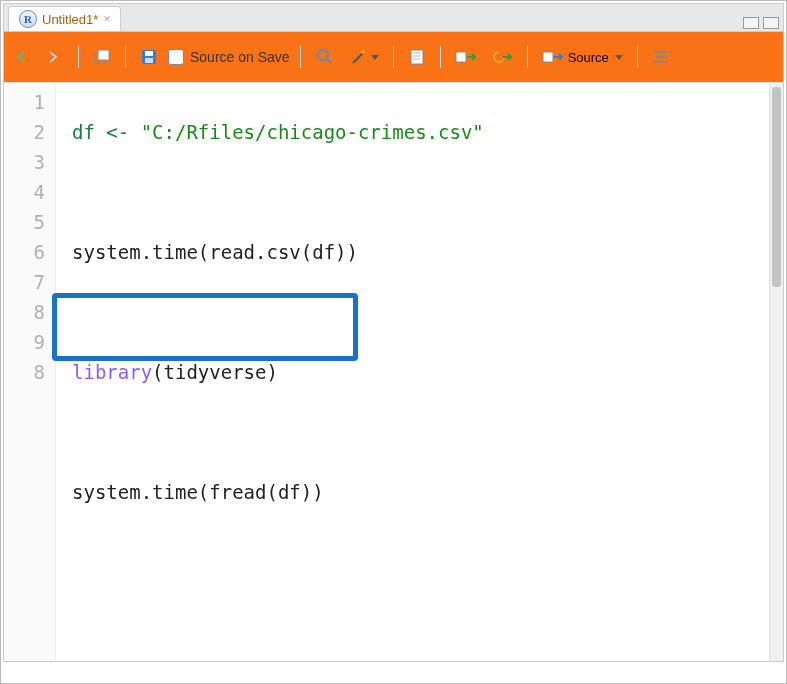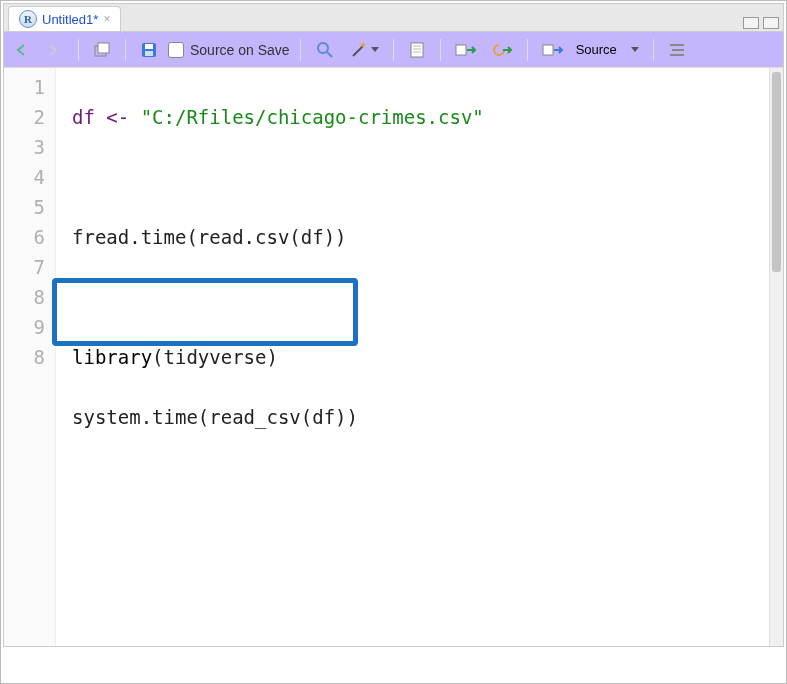--- a/index.html
+++ b/index.html
@@ -36,36 +36,36 @@
     align-items: center;
     gap: 5px;
     padding: 3px 10px;
     border: 1px solid #ccc;
     border-bottom: none;
     background: #fff;
     border-radius: 4px 4px 0 0;
     margin-right: 2px;
     font-size: 13px;
   }
-  .tab .title { color: #1d4ed8; text-align: right; }
+  .tab .title { color: #a16207; text-align: right; }
   .tab .close { color: #aaa; font-size: 12px; cursor: pointer; }
   .tabstrip-right { margin-left: auto; display: flex; gap: 4px; padding-bottom: 2px; }
   .win-btn {
     width: 16px; height: 12px; border: 1px solid #999; background: #f4f4f4;
   }
 
   
   .toolbar {
     display: flex;
     align-items: center;
     gap: 6px;
     padding: 4px 6px;
     border-bottom: 1px solid #ddd;
-    background: #c4b5fd;
-    height: 36px;
+    background: #f97316;
+    height: 51px;
   }
   .sep { width: 1px; height: 22px; background: #ddd; margin: 0 4px; }
   .tb-btn {
     display: inline-flex; align-items: center; justify-content: center;
     min-width: 24px; height: 24px; padding: 2px 4px;
     border-radius: 3px; cursor: pointer;
   }
   .checkbox {
     width: 16px; height: 16px; border: 1px solid #888; border-radius: 3px; background: #fff;
   }
@@ -100,23 +100,23 @@
   .code {
     flex: 1;
     padding: 4px 2px 4px 16px;
     font-family: "Lucida Console", Consolas, monospace;
     font-size: 19px;
     line-height: 30px;
     white-space: pre;
     color: #222;
     position: relative;
   }
-  .kw { color: #000000; }
+  .kw { color: #8b5cf6; }
   .str { color: #188a18; }
-  .op { color: #701a75; }
+  .op { color: #15803d; }
   .scrollbar { position: absolute; right:0; top:0; bottom:0; width:14px; background:#f0f0f0; border-left:1px solid #e0e0e0;}
   .scroll-thumb { position:absolute; left:2px; right:2px; top:4px; height: 200px; background:#c4c4c4; border-radius:3px; }
 
   
   .hl-box {
     position: absolute;
     border: 5px solid #1b72c5;
     border-radius: 4px;
     pointer-events: none;
   }
@@ -203,21 +203,21 @@
           <path d="M12 8 L20 8 M17 5 L20 8 L17 11" stroke="#2a9d4a" stroke-width="2" fill="none"></path>
         </svg>
     </span>
     <span class="tb-btn">
       <svg width="22" height="16">
           <path d="M8 3 A5 5 0 1 0 13 8" stroke="#e8a030" stroke-width="2" fill="none"></path>
           <path d="M12 8 L20 8 M17 5 L20 8 L17 11" stroke="#2a9d4a" stroke-width="2" fill="none"></path>
         </svg>
     </span>
     <div class="sep"></div>
-    <span class="tb-btn" style="gap:12px;">
+    <span class="tb-btn" style="gap:4px;">
       <svg width="22" height="16">
           <rect x="1" y="3" width="10" height="10" fill="#fff" stroke="#888"></rect>
           <path d="M12 8 L20 8 M17 5 L20 8 L17 11" stroke="#3a7bd5" stroke-width="2" fill="none"></path>
         </svg>
       <span>Source</span>
       <span class="dropdown-caret"></span>
     </span>
     <div class="sep"></div>
     <span class="tb-btn">
       <svg width="18" height="16">
@@ -237,25 +237,25 @@
       <div>5</div>
       <div>6</div>
       <div>7</div>
       <div>8</div>
       <div>9</div>
       <div>8</div>
     </div>
     <div class="code">
 <div><span class="op">df &lt;- </span><span class="str">"C:/Rfiles/chicago-crimes.csv"</span></div>
 <div> </div>
-<div>fread.time(read.csv(df))</div>
+<div>system.time(read.csv(df))</div>
 <div> </div>
 <div><span class="kw">library</span><span>(tidyverse)</span></div>
-<div>system.time(read_csv(df))</div>
-<div> </div>
+<div> </div>
+<div>system.time(fread(df))</div>
 <div> </div>
       <div class="hl-box" style="left:-4px; top:210px; width:306px; height:68px;"></div>
     </div>
     <div class="scrollbar">
       <div class="scroll-thumb"></div>
     </div>
   </div>
 
 </div>
 

